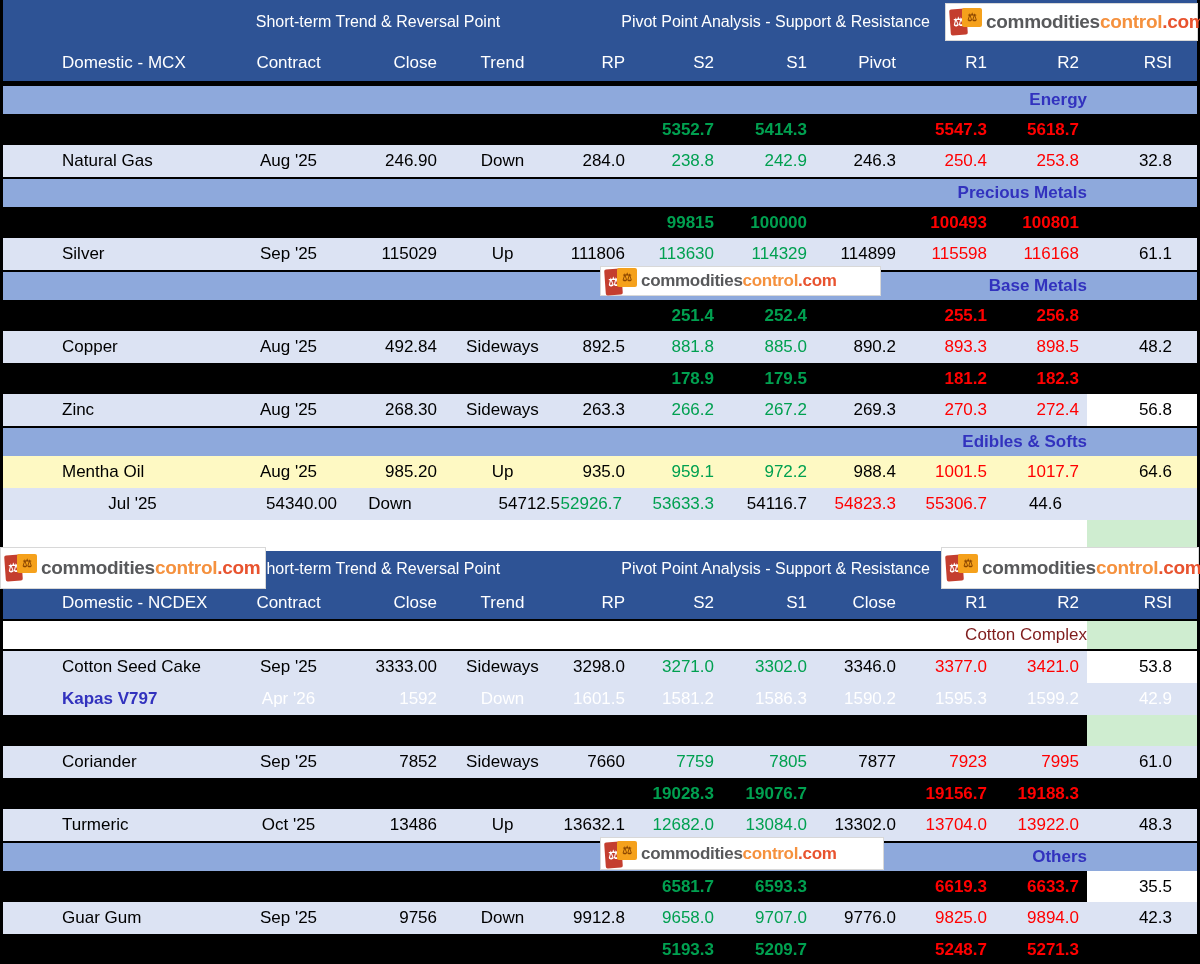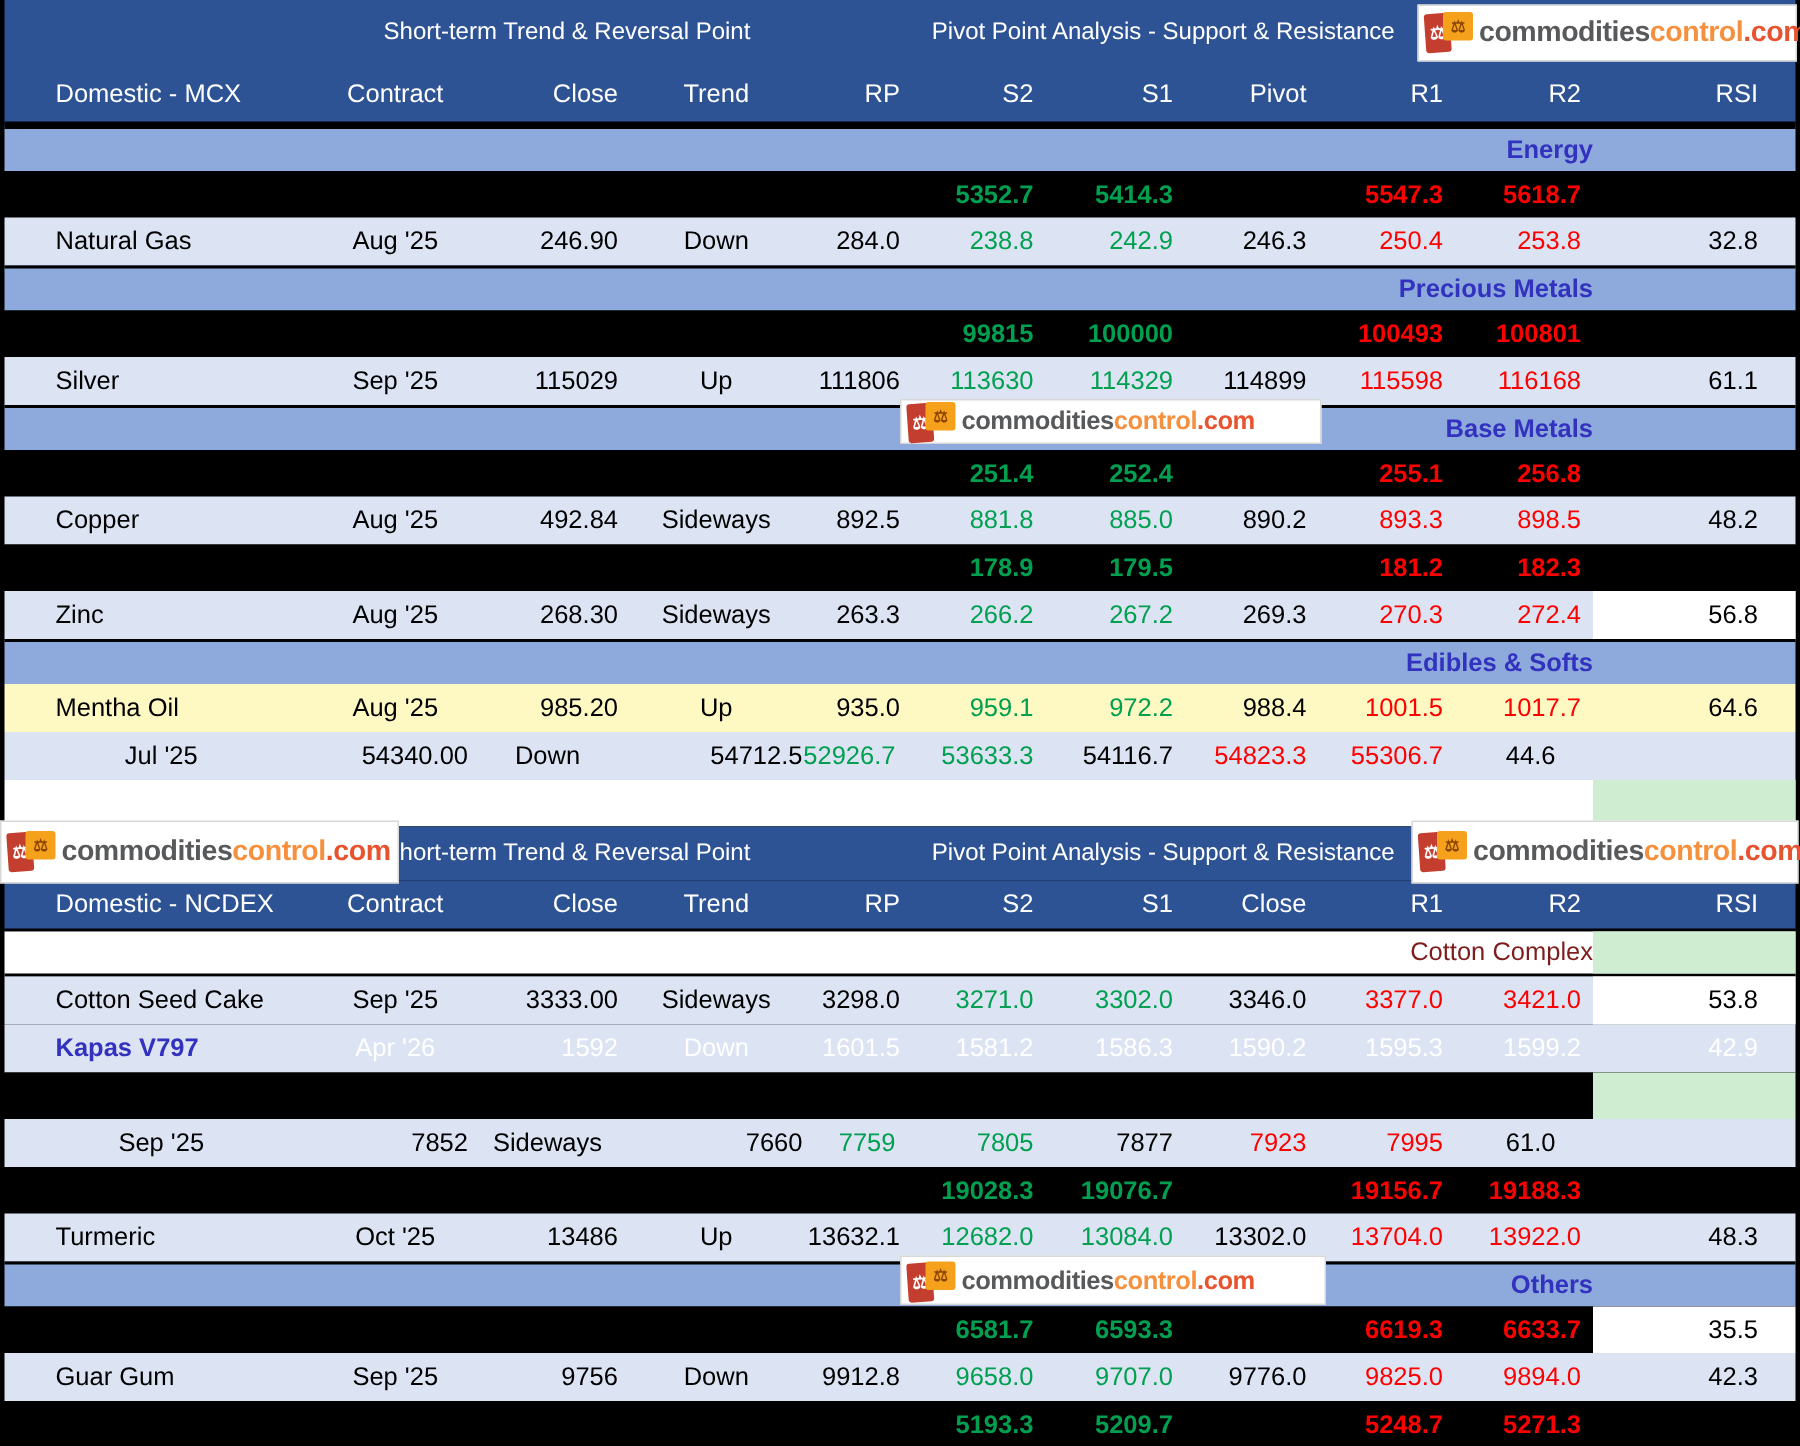--- a/index.html
+++ b/index.html
@@ -5,20 +5,21 @@
   html,body{margin:0;padding:0}
   body{
     width:1200px;height:964px;position:relative;overflow:hidden;
     background:#000;
     font-family:"Liberation Sans", sans-serif;
   }
   .table{border-left:3px solid #000;border-right:3px solid #000;box-sizing:border-box;background:#000}
   .r{
     display:grid;box-sizing:border-box;align-items:center;
     grid-template-columns:209px 103px 100px 125px 65px 92px 93px 89px 91px 92px 1fr;
+    padding-left:25px;
   }
   
   .r-group{display:block;position:relative;height:44px;background:var(--header_blue)}
   .t2 .r-group{height:36px}
   .gh{position:absolute;top:50%;transform:translateY(-50%);color:#fff;font-size:16px;text-align:center;white-space:nowrap}
   .gh-left{left:150px;width:450px}
   .gh-right{left:600px;width:345px}
   .r-colhead{height:40px;background:var(--header_blue);color:#fff;border-bottom:3px solid #000}
   .t2 .r-colhead{height:34px;border-bottom:2px solid #000}
   .ch{font-size:16px;text-align:right;white-space:nowrap}
@@ -302,20 +303,21 @@
       <div class="c c-trend"></div>
       <div class="c c-rp"></div>
       <div class="c c-s2"></div>
       <div class="c c-s1"></div>
       <div class="c c-pivot"></div>
       <div class="c c-r1"></div>
       <div class="c c-r2"></div>
       <div class="c c-rsi rsi-green"></div>
     </div>
     <div class="r r-data">
+      <div class="c c-name">Coriander</div>
       <div class="c c-contract">Sep '25</div>
       <div class="c c-close">7852</div>
       <div class="c c-trend">Sideways</div>
       <div class="c c-rp">7660</div>
       <div class="c c-s2">7759</div>
       <div class="c c-s1">7805</div>
       <div class="c c-pivot">7877</div>
       <div class="c c-r1">7923</div>
       <div class="c c-r2">7995</div>
       <div class="c c-rsi">61.0</div>

